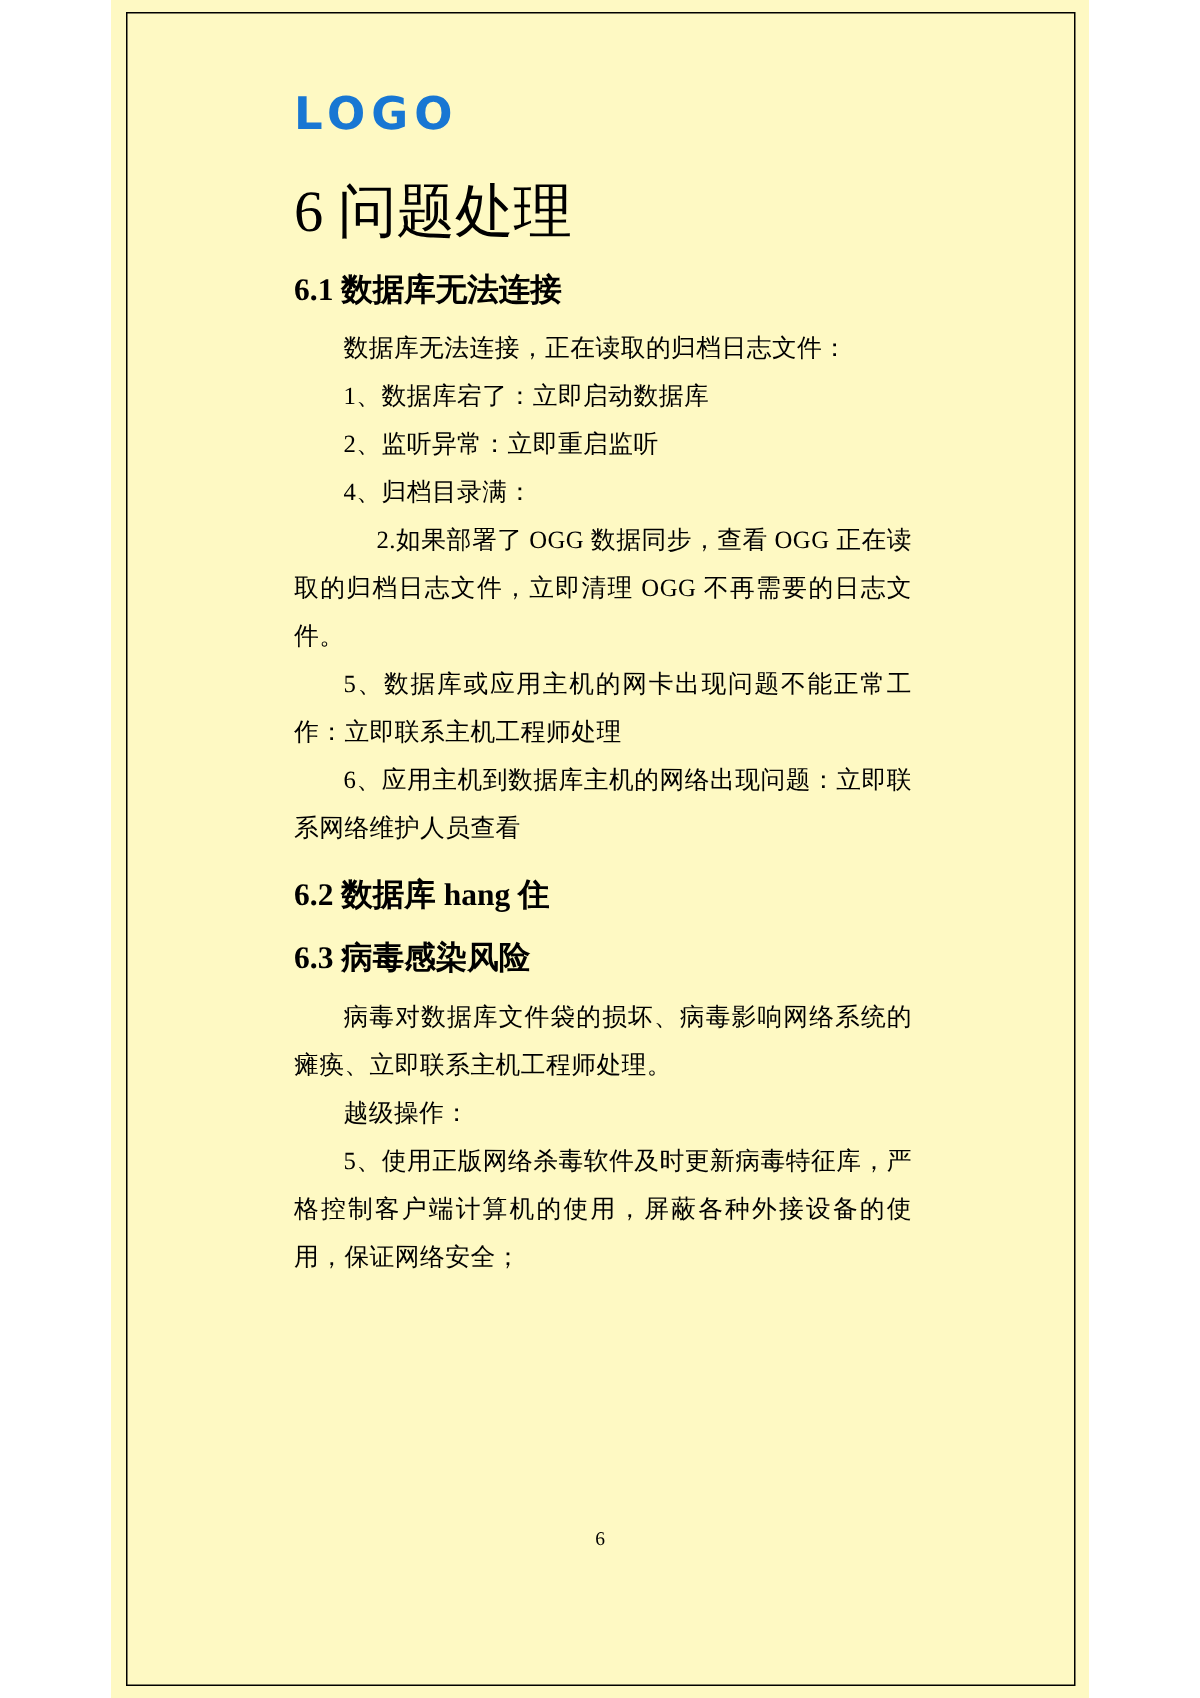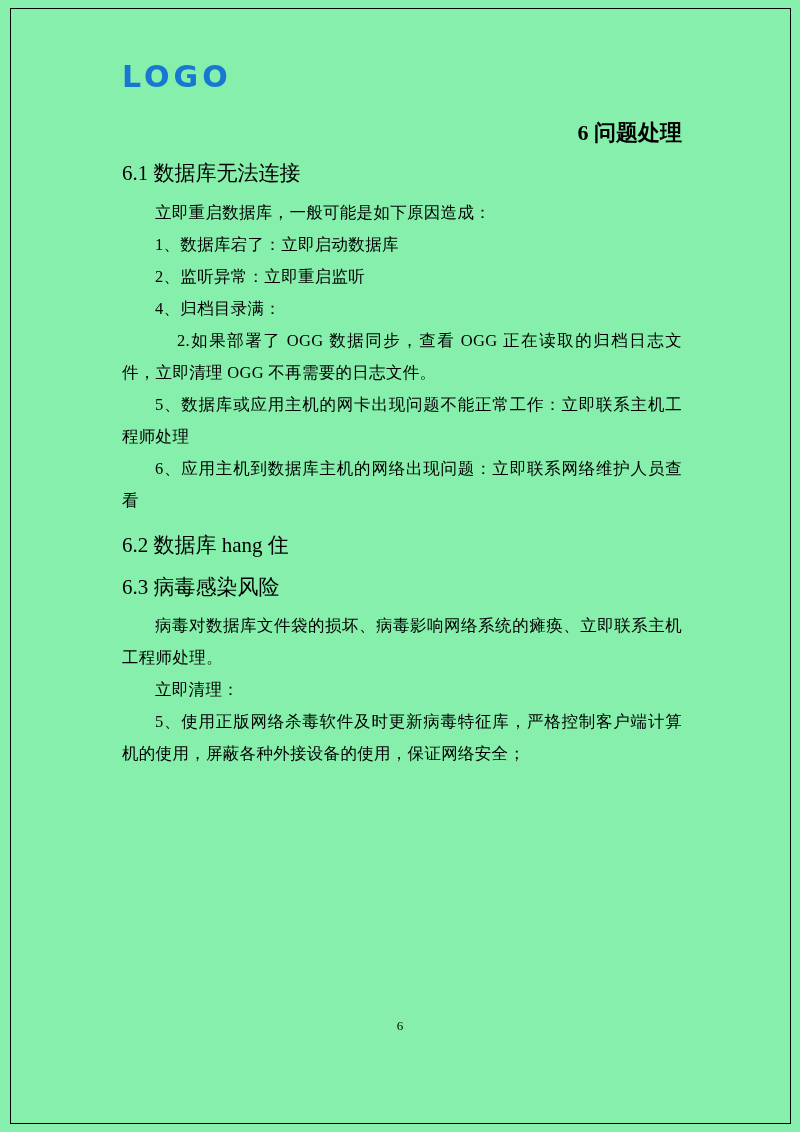--- a/index.html
+++ b/index.html
@@ -1,22 +1,22 @@
 <!DOCTYPE html>
 <html><head>
 <meta charset="utf-8">
 <style>
   * { margin: 0; padding: 0; box-sizing: border-box; }
   html, body { background: #ffffff; }
   .page {
     position: relative;
-    width: 800px;
+    width: 652px;
     height: 1132px;
     margin: 0 auto;
-    background: #86efac;
+    background: #fef9c3;
     color: #000000;
     font-family: "Liberation Serif", "DejaVu Serif", serif;
     overflow: hidden;
   }
   .page-border {
     position: absolute;
     left: 10px; top: 8px; right: 9px; bottom: 8px;
     border: 1px solid #000000;
     pointer-events: none;
   }
@@ -26,30 +26,29 @@
   .logo {
     font-family: "DejaVu Sans", "Liberation Sans", sans-serif;
     font-weight: bold;
     font-size: 30px;
     letter-spacing: 4px;
     color: #1877d3;
     line-height: 1;
   }
   .doc-title {
     margin-top: 28px;
-    font-size: 22px;
-    font-weight: bold;
+    font-size: 39px;
+    font-weight: normal;
     line-height: 1.15;
-    text-align: right;
   }
   .section-heading {
     margin-top: 15px;
     margin-bottom: 9px;
     font-size: 21px;
-    font-weight: normal;
+    font-weight: bold;
     line-height: 1.3;
   }
   .body-paragraph {
     font-size: 16.5px;
     line-height: 32px;
     text-align: justify;
     letter-spacing: 0.3px;
   }
   .ind2 { text-indent: 33px; }
   .ind3 { text-indent: 55px; }
@@ -68,31 +67,31 @@
 <div class="page">
   <div class="page-border"></div>
 
   <div class="content">
 
     <div class="logo" style="color: rgb(24, 119, 211);">LOGO</div>
 
     <h1 class="doc-title">6 问题处理</h1>
 
     <h2 class="section-heading">6.1 数据库无法连接</h2>
-    <p class="body-paragraph ind2">立即重启数据库，一般可能是如下原因造成：</p>
+    <p class="body-paragraph ind2">数据库无法连接，正在读取的归档日志文件：</p>
     <p class="body-paragraph ind2">1、数据库宕了：立即启动数据库</p>
     <p class="body-paragraph ind2">2、监听异常：立即重启监听</p>
     <p class="body-paragraph ind2">4、归档目录满：</p>
     <p class="body-paragraph ind3">2.如果部署了 OGG 数据同步，查看 OGG 正在读取的归档日志文件，立即清理 OGG 不再需要的日志文件。</p>
     <p class="body-paragraph ind2">5、数据库或应用主机的网卡出现问题不能正常工作：立即联系主机工程师处理</p>
     <p class="body-paragraph ind2">6、应用主机到数据库主机的网络出现问题：立即联系网络维护人员查看</p>
 
     <h2 class="section-heading">6.2 数据库 hang 住</h2>
 
     <h2 class="section-heading">6.3 病毒感染风险</h2>
     <p class="body-paragraph ind2">病毒对数据库文件袋的损坏、病毒影响网络系统的瘫痪、立即联系主机工程师处理。</p>
-    <p class="body-paragraph ind2">立即清理：</p>
+    <p class="body-paragraph ind2">越级操作：</p>
     <p class="body-paragraph ind2">5、使用正版网络杀毒软件及时更新病毒特征库，严格控制客户端计算机的使用，屏蔽各种外接设备的使用，保证网络安全；</p>
 
   </div>
 
   <div class="page-number">6</div>
 </div>
 
 </body></html>

